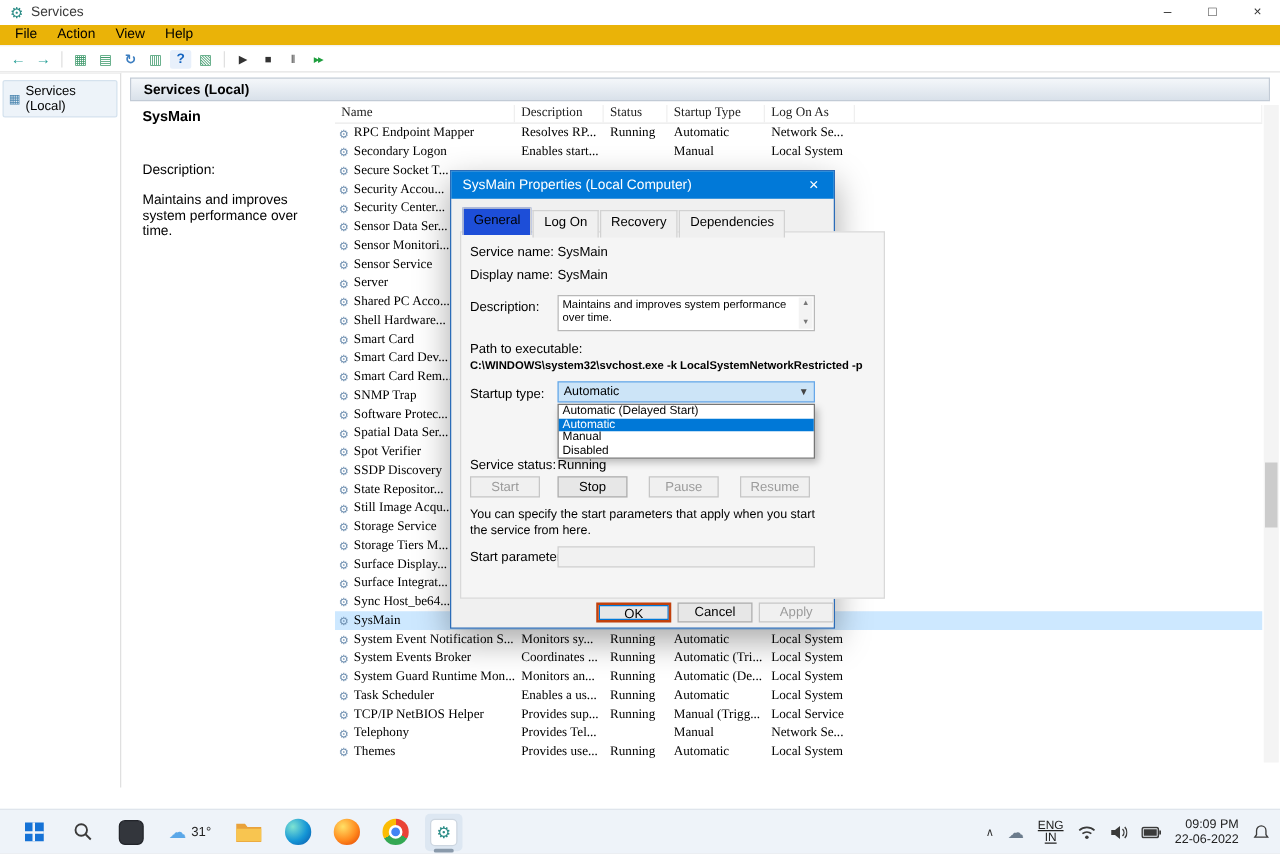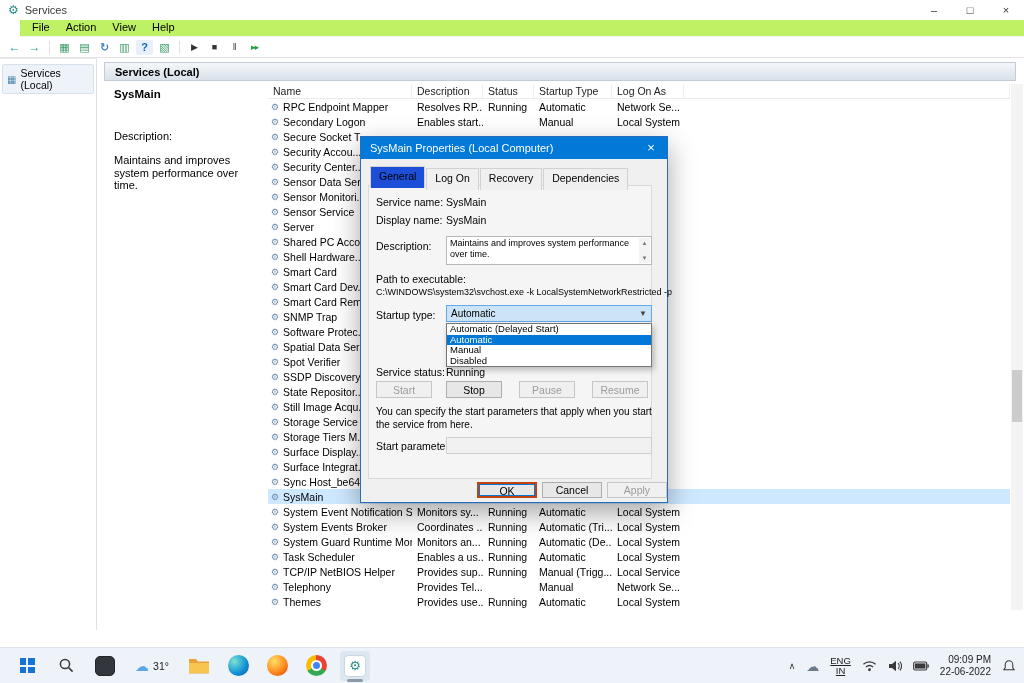--- a/index.html
+++ b/index.html
@@ -6,21 +6,21 @@
   * { margin:0; padding:0; box-sizing:border-box; }
   body { font-family:"Liberation Sans","DejaVu Sans",sans-serif; background:#888; }
   .screen { position:relative; width:1024px; height:683px; background:#fff; overflow:hidden; font-size:11px; color:#000; }
 
   
   .titlebar { position:absolute; top:0; left:0; right:0; height:20px; background:#fff; display:flex; align-items:center; padding-left:8px; }
   .app-icon { color:#2a8c86; font-size:12px; margin-right:6px; }
   .win-title { font-size:11px; color:#3a3a3a; }
   .window-controls { position:absolute; right:0; top:0; height:20px; display:flex; }
   .window-controls span { width:36px; text-align:center; line-height:20px; font-size:11px; color:#333; cursor:default; }
-  .menubar { position:absolute; top:20px; left:0; right:0; height:17px; background:#bef264; display:flex; padding-left:4px; border-bottom:1px solid #f2f2f2;margin-left:20px; }
+  .menubar { position:absolute; top:20px; left:0; right:0; height:17px; background:#eab308; display:flex; padding-left:4px; border-bottom:1px solid #f2f2f2; }
   .menubar span { padding:1px 8px; font-size:11px; }
   .toolbar { position:absolute; top:37px; left:0; right:0; height:21px; background:#fff; border-bottom:1px solid #e4e4e4; display:flex; align-items:center; padding-left:6px; gap:3px; }
   .tool { min-width:17px; height:17px; display:flex; align-items:center; justify-content:center; font-size:12px; color:#2aa198; font-weight:bold; }
   .tool.green { color:#3f9a6c; font-size:11px; }
   .tool.plain { color:#3c7ec0; font-size:11px; }
   .tool.help { color:#1464c0; background:#e8f0fb; border-radius:2px; width:15px; height:15px; font-size:11px; }
   .tool.ctrl { color:#333; font-size:9px; font-weight:normal; }
   .tool.restart { color:#1e9e3e; font-size:9px; letter-spacing:-1px; }
   .tool-sep { width:1px; height:13px; background:#e0e0e0; margin:0 3px; }
 
@@ -32,21 +32,21 @@
   .pane-header { position:absolute; top:62px; left:104px; right:8px; height:19px; background:linear-gradient(#f4f7fa,#d9e1ea); border:1px solid #c2cbd6; font-weight:bold; font-size:11px; padding:3px 0 0 10px; }
 
   .info { position:absolute; top:84px; left:104px; width:164px; height:526px; background:#fff; padding:4px 10px; }
   .svc-title { font-weight:bold; font-size:11.5px; }
   .info-links { margin-top:15px; line-height:13px; }
   .info a { color:#0563c1; text-decoration:underline; cursor:pointer; }
   .desc-label { margin-top:30px; }
   .desc-text { margin-top:12px; line-height:12.5px; width:145px; }
 
   .table { position:absolute; top:84px; left:268px; width:742px; height:526px; background:#fff; font-size:10.5px; overflow:hidden; }
-  .thead, .svc-row { display:grid; grid-template-columns:144px 71px 51px 78px 72px 1fr; }
+  .thead, .svc-row { display:grid; grid-template-columns:144px 71px 51px 78px 72px 1fr;font-family:Liberation Serif, serif; }
   .thead { height:15px; border-bottom:1px solid #eaeaea; color:#222; }
   .thead div { padding:1px 5px; border-right:1px solid #efefef; white-space:nowrap; overflow:hidden; }
   .svc-row { height:15px; align-items:center; }
   .svc-row.selected { background:#cde8ff; }
   .cell { padding:0 5px; white-space:nowrap; overflow:hidden; }
   .cell.name { display:flex; align-items:center; gap:4px; padding-left:3px; }
   .gear { font-size:9px; color:#6a8cae; flex:none; }
 
   .vscroll { position:absolute; top:84px; right:1px; width:12px; height:526px; background:#f4f4f4; }
   .vscroll .thumb { position:absolute; left:1px; top:286px; width:10px; height:52px; background:#ccc; }
@@ -55,26 +55,26 @@
   .stab { position:relative; font-size:10.5px; padding:2px 18px 3px 9px; background:#ededed; border:1px solid #a8a8a8; border-bottom:none; margin-right:-6px; }
   .stab.active { background:#fff; z-index:2; }
 
   
   .dialog { position:absolute; left:360px; top:136px; width:308px; height:367px; background:#f0f0f0; border:1px solid #2b6cb8; box-shadow:0 10px 26px rgba(0,0,0,.35); z-index:20; font-size:10.5px; }
   .dlg-titlebar { height:22px; background:#0179d8; color:#fff; display:flex; align-items:center; padding-left:9px; font-size:11px; }
   .dlg-close { position:absolute; right:0; top:0; width:32px; height:22px; color:#fff; text-align:center; line-height:21px; font-size:13px; cursor:default; }
   .dlg-tabs { position:absolute; left:9px; top:31px; display:flex; z-index:3; }
   .dlg-tab { padding:3px 8px 4px; font-size:10.5px; background:#f0f0f0; border:1px solid #d2d2d2; border-bottom:none; margin-right:1px; }
   .dlg-tab.active { background:#1d4ed8; position:relative; top:-2px; padding-bottom:6px; }
-  .dlg-page { position:absolute; left:7px; top:48px; width:284px; height:294px; background:#f5f5f5; border:1px solid #d9d9d9; }
+  .dlg-page { position:absolute; left:7px; top:48px; width:340px; height:294px; background:#f5f5f5; border:1px solid #d9d9d9; }
   .dlg-page .lbl { position:absolute; left:7px; white-space:nowrap; }
   .dlg-page .val { position:absolute; left:77px; white-space:nowrap; }
   .dlg-textarea { position:absolute; left:77px; top:50px; width:206px; height:29px; background:#fff; border:1px solid #b8b8b8; font-size:9px; line-height:10.5px; padding:1px 13px 1px 3px; overflow:hidden; }
   .ta-arrows { position:absolute; right:1px; top:1px; bottom:1px; width:11px; background:#f3f3f3; display:flex; flex-direction:column; justify-content:space-between; align-items:center; font-size:6px; color:#777; }
-  .path-value { position:absolute; left:7px; top:101px; font-size:9px; white-space:nowrap; }
+  .path-value { position:absolute; left:7px; top:101px; font-size:9px; white-space:nowrap;font-weight:bold; }
   .combo { position:absolute; left:77px; top:119px; width:206px; height:17px; background:#cce4f7; border:1px solid #66a7e8; display:flex; align-items:center; padding-left:4px; font-size:10px; }
   .combo .arrow { position:absolute; right:4px; font-size:8px; color:#444; }
   .dropdown { position:absolute; left:77px; top:137px; width:206px; background:#fff; border:1px solid #767676; box-shadow:2px 3px 6px rgba(0,0,0,.25); z-index:5; }
   .dd-item { height:10.5px; line-height:10.5px; font-size:9.5px; padding:0 3px; white-space:nowrap; }
   .dd-item.selected { background:#0078d7; color:#fff; }
   .svc-btn { position:absolute; top:195px; width:56px; height:17px; text-align:center; line-height:16px; background:#e7e7e7; border:1px solid #adadad; font-size:10.5px; }
   .svc-btn.disabled { color:#9b9b9b; border-color:#c6c6c6; background:#f0f0f0; }
   .hint { position:absolute; left:7px; top:220px; width:282px; line-height:12.5px; font-size:10px; }
   .dlg-input { position:absolute; left:77px; top:251px; width:206px; height:17px; background:#f1f1f1; border:1px solid #cfcfcf; }
   .dlg-btn { position:absolute; top:345px; width:60px; height:16px; text-align:center; line-height:15px; background:#e7e7e7; border:1px solid #adadad; font-size:10.5px; }

